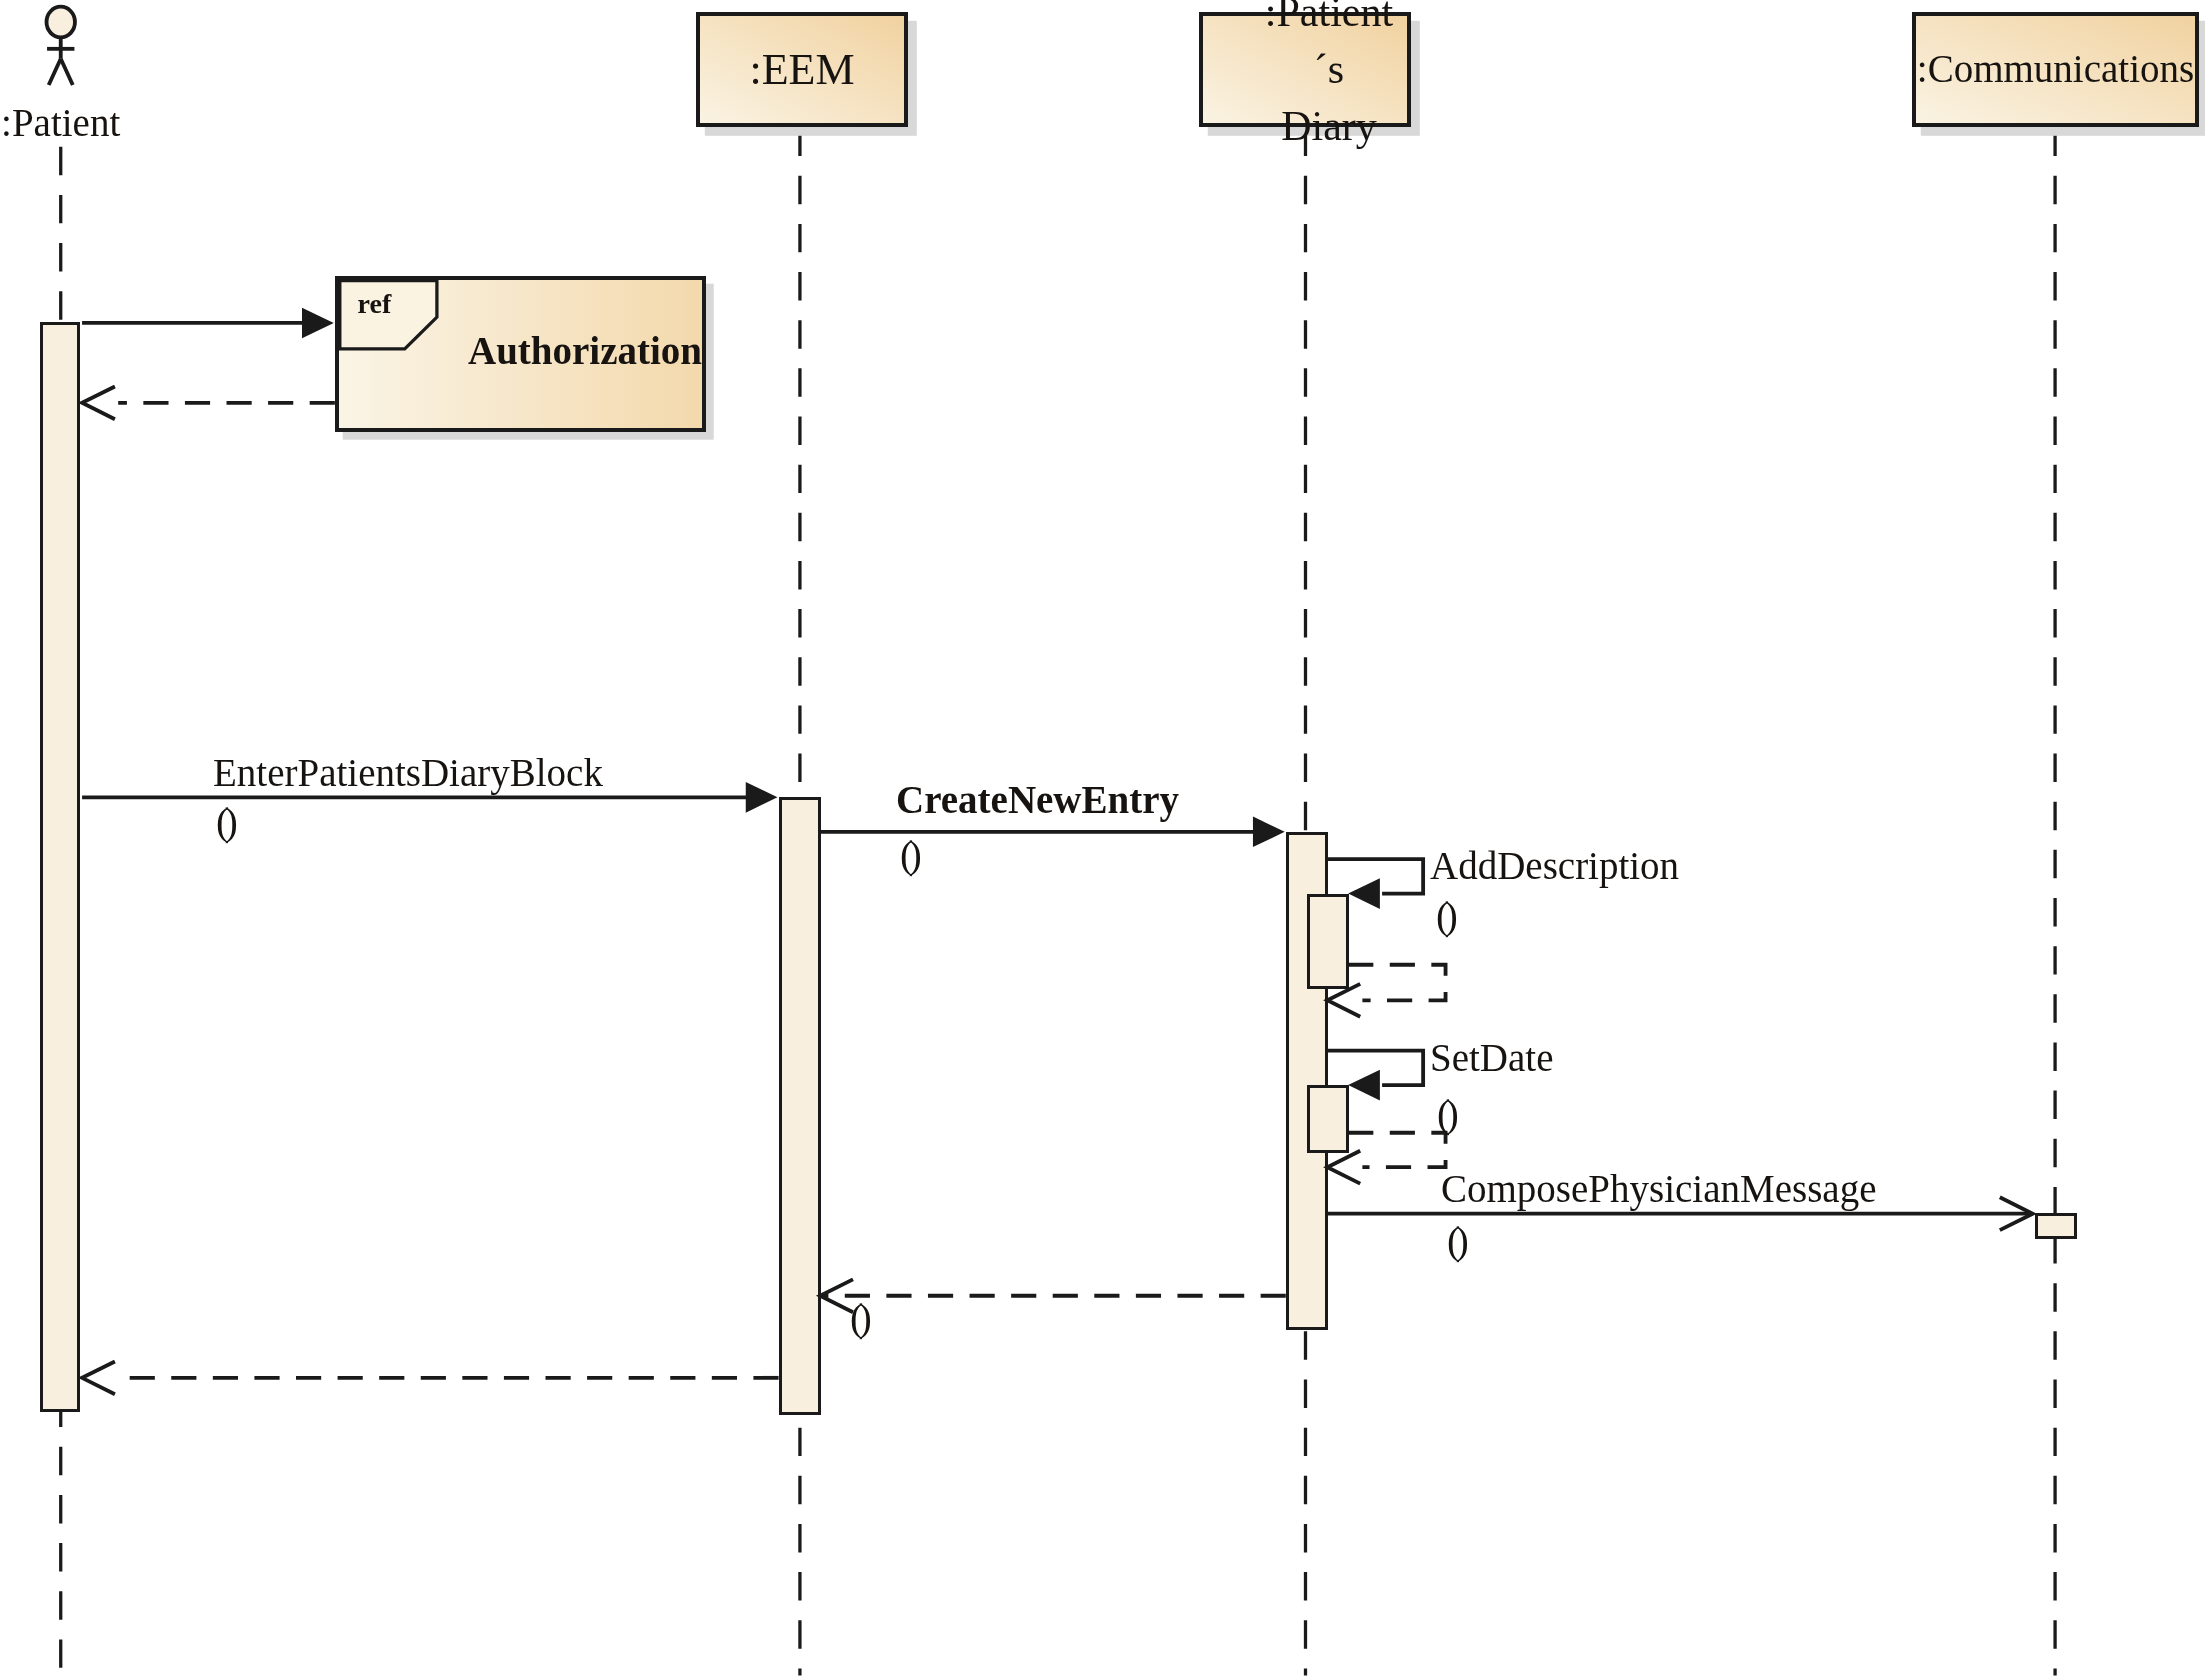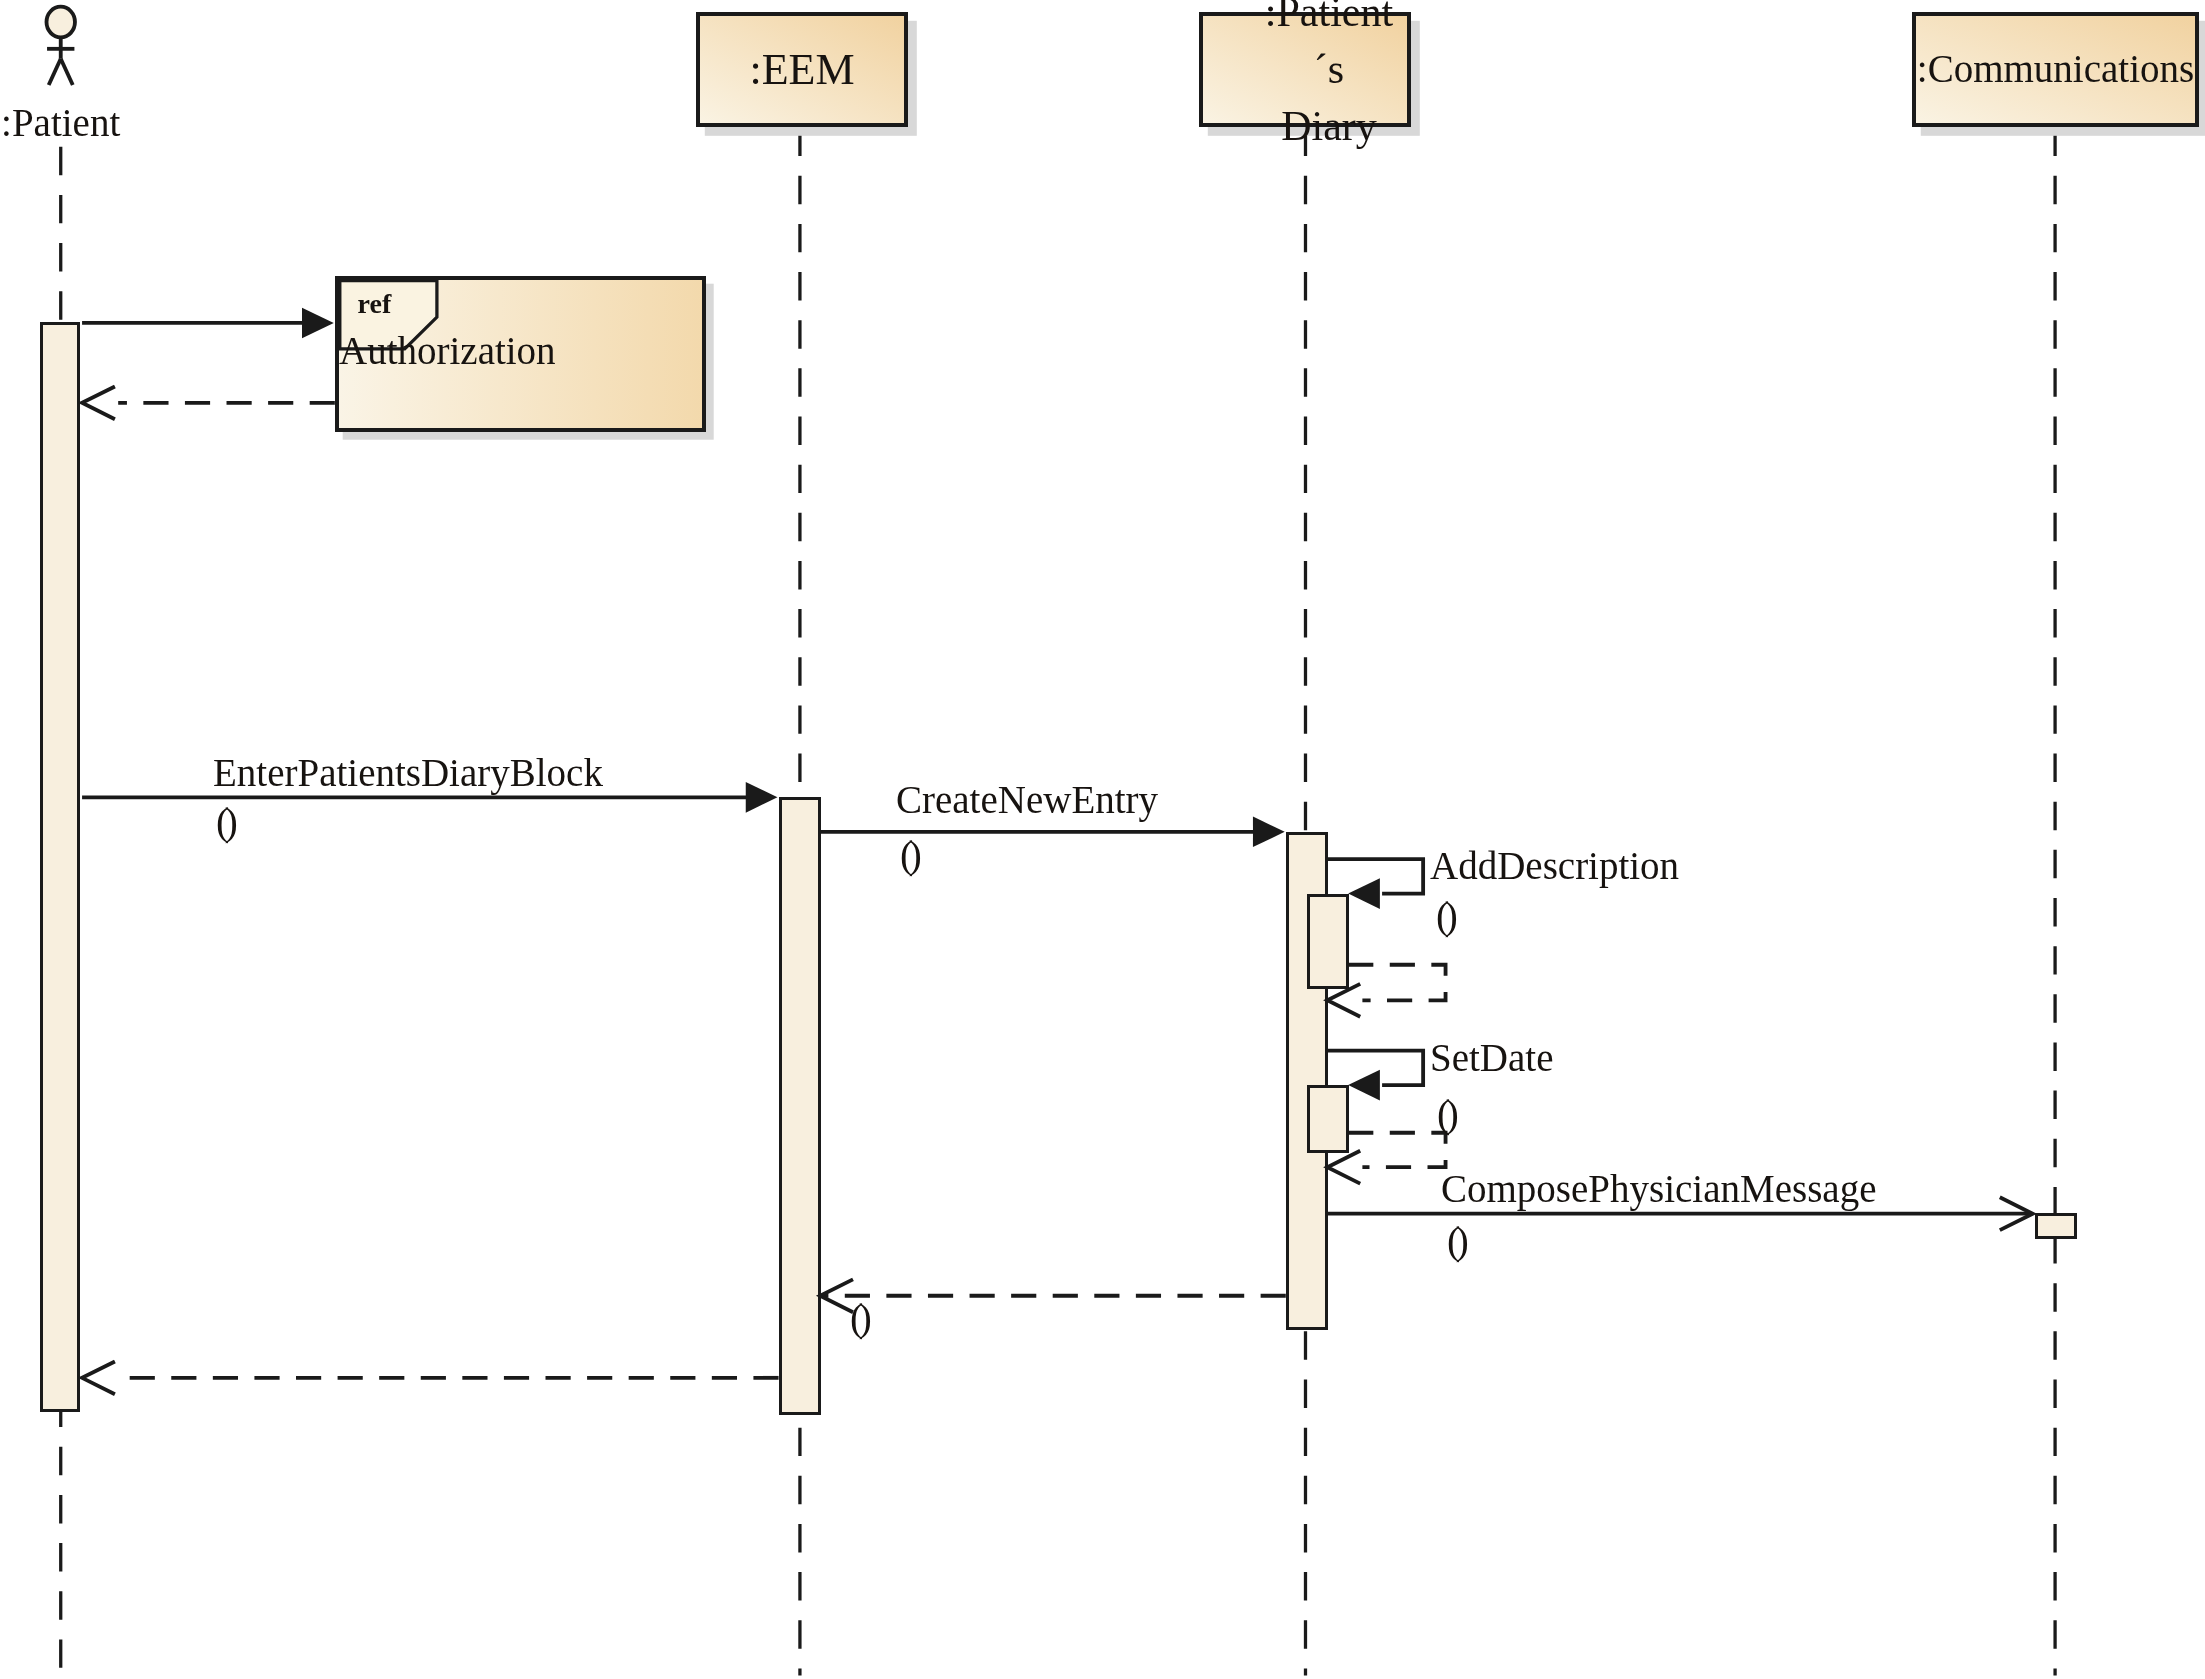--- a/index.html
+++ b/index.html
@@ -26,21 +26,21 @@
   .msg-label{position:absolute;font-size:39px;white-space:nowrap;}
   .args-label{position:absolute;font-size:40px;letter-spacing:-0.12em;white-space:nowrap;}
   .actor-label{position:absolute;font-size:39px;white-space:nowrap;}
   .ref-frame{
     position:absolute;box-sizing:border-box;left:335px;top:276px;width:371px;height:156px;
     border:4.4px solid #1a1a1a;
     background:linear-gradient(to right,#faf4e6,#f3d9ac);
     box-shadow:7.7px 7.7px 0 0 #d8d8d8;
   }
   .ref-operator{position:absolute;left:18.6px;top:7.7px;font-size:28px;font-weight:bold;}
-  .ref-name{position:absolute;left:0;right:0;top:48px;text-align:left;font-size:39px;font-weight:normal;}
+  .ref-name{position:absolute;left:0;right:0;top:48px;text-align:right;font-size:39px;font-weight:bold;}
 </style>
 </head>
 <body>
 
 <div id="canvas">
 
   <svg class="layer" width="2205" height="1680" viewBox="0 0 4030 3070">
     <g stroke="#1a1a1a" stroke-width="6" stroke-dasharray="52 36" fill="none">
       <line x1="111" y1="268" x2="111" y2="3062"></line>
       <line x1="1462" y1="233" x2="1462" y2="3062"></line>
@@ -127,21 +127,21 @@
     <svg width="104" height="72" viewBox="0 0 190 132" style="position:absolute;left:-1.1px;top:-1.1px;">
       <polygon points="3,3 181,3 181,70 122,128 3,128" fill="#faf3e1" stroke="#1a1a1a" stroke-width="6"></polygon>
     </svg>
     <div class="ref-operator">ref</div>
     <div class="ref-name">Authorization</div>
   </div>
 
   <div class="msg-label" style="left:213px;top:750px;">EnterPatientsDiaryBlock</div>
   <div class="args-label" style="left:216px;top:798px;">()</div>
 
-  <div class="msg-label" style="left:896px;top:777px;">CreateNewEntry</div>
+  <div class="msg-label" style="left:896px;top:777px;font-weight:bold;">CreateNewEntry</div>
   <div class="args-label" style="left:900px;top:831px;">()</div>
 
   <div class="msg-label" style="left:1430px;top:843px;">AddDescription</div>
   <div class="args-label" style="left:1436px;top:892px;">()</div>
 
   <div class="msg-label" style="left:1430px;top:1035px;">SetDate</div>
   <div class="args-label" style="left:1437px;top:1090px;">()</div>
 
   <div class="msg-label" style="left:1441px;top:1166px;">ComposePhysicianMessage</div>
   <div class="args-label" style="left:1447px;top:1217px;">()</div>

